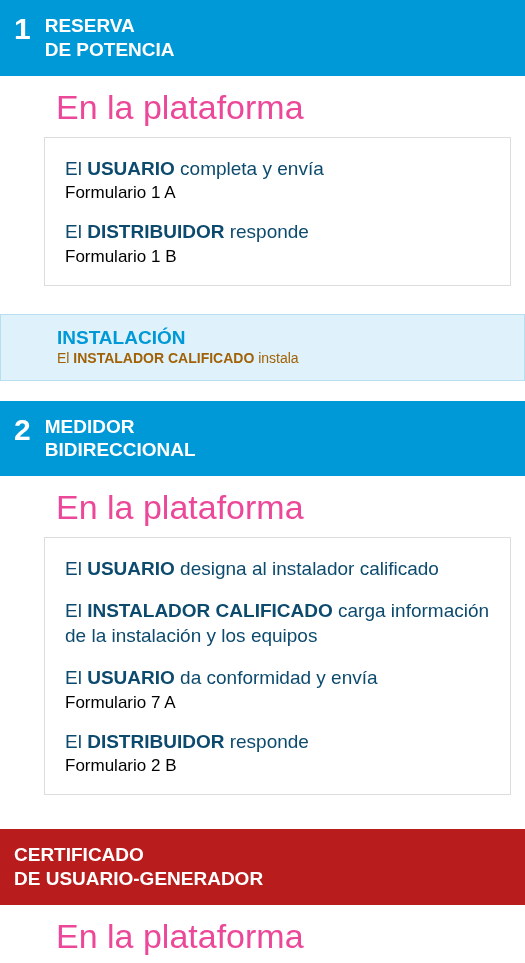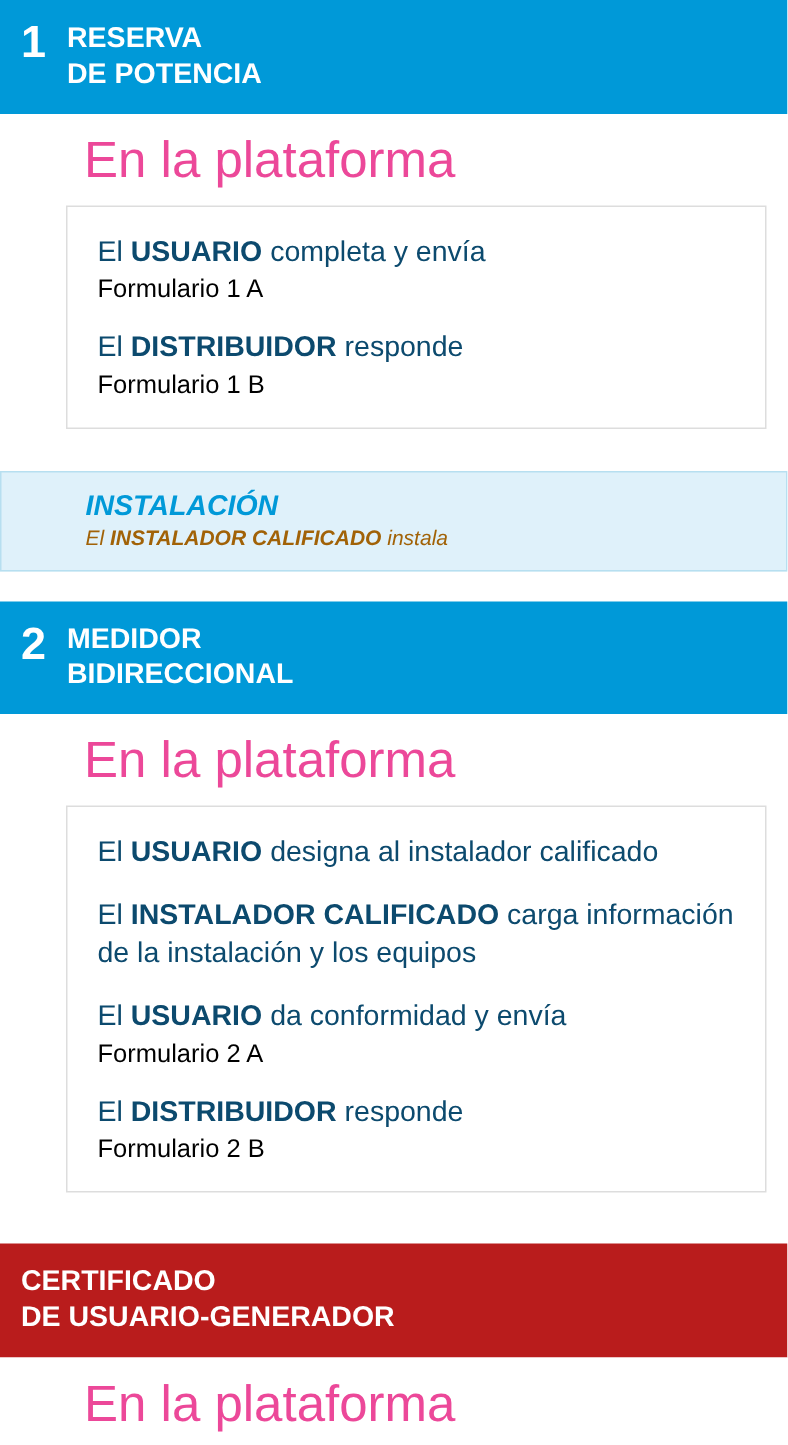--- a/index.html
+++ b/index.html
@@ -45,21 +45,20 @@
   .item { margin-bottom: 16px; }
   .item:last-child { margin-bottom: 0; }
   .line1 { color: #0c4a6e; font-size: 19px; line-height: 1.35; }
   .line1 .bold { font-weight: bold; }
   .line2 { color: #000; font-weight: normal; font-size: 17px; margin-top: 2px; }
   .install-banner {
     background: #dff1fa;
     border: 1px solid #b7dff0;
     padding: 12px 18px 12px 56px;
     margin-top: 14px;
-    font-style: italic;
   }
   .install-banner .bt { color: #0099d8; font-weight: bold; font-size: 19px; }
   .install-banner .bl { color: #a16207; font-size: 14px; line-height: 1.35; }
   .install-banner .bl .bold { font-weight: bold; }
 </style>
 </head>
 <body>
 
 <div id="root">
     <div class="section">
@@ -94,21 +93,21 @@
         <div class="platform-label">En la plataforma</div>
         <div class="card">
           <div class="item">
             <div class="line1">El <span class="bold">USUARIO</span> designa al instalador calificado</div>
           </div>
           <div class="item">
             <div class="line1">El <span class="bold">INSTALADOR CALIFICADO</span> carga información de la instalación y los equipos</div>
           </div>
           <div class="item">
             <div class="line1">El <span class="bold">USUARIO</span> da conformidad y envía</div>
-            <div class="line2">Formulario 2 A</div>
+            <div class="line2">Formulario 7 A</div>
           </div>
           <div class="item">
             <div class="line1">El <span class="bold">DISTRIBUIDOR</span> responde</div>
             <div class="line2">Formulario 2 B</div>
           </div>
         </div>
       </div>
     </div>
     <div class="section">
       <div class="header blue-dark">

